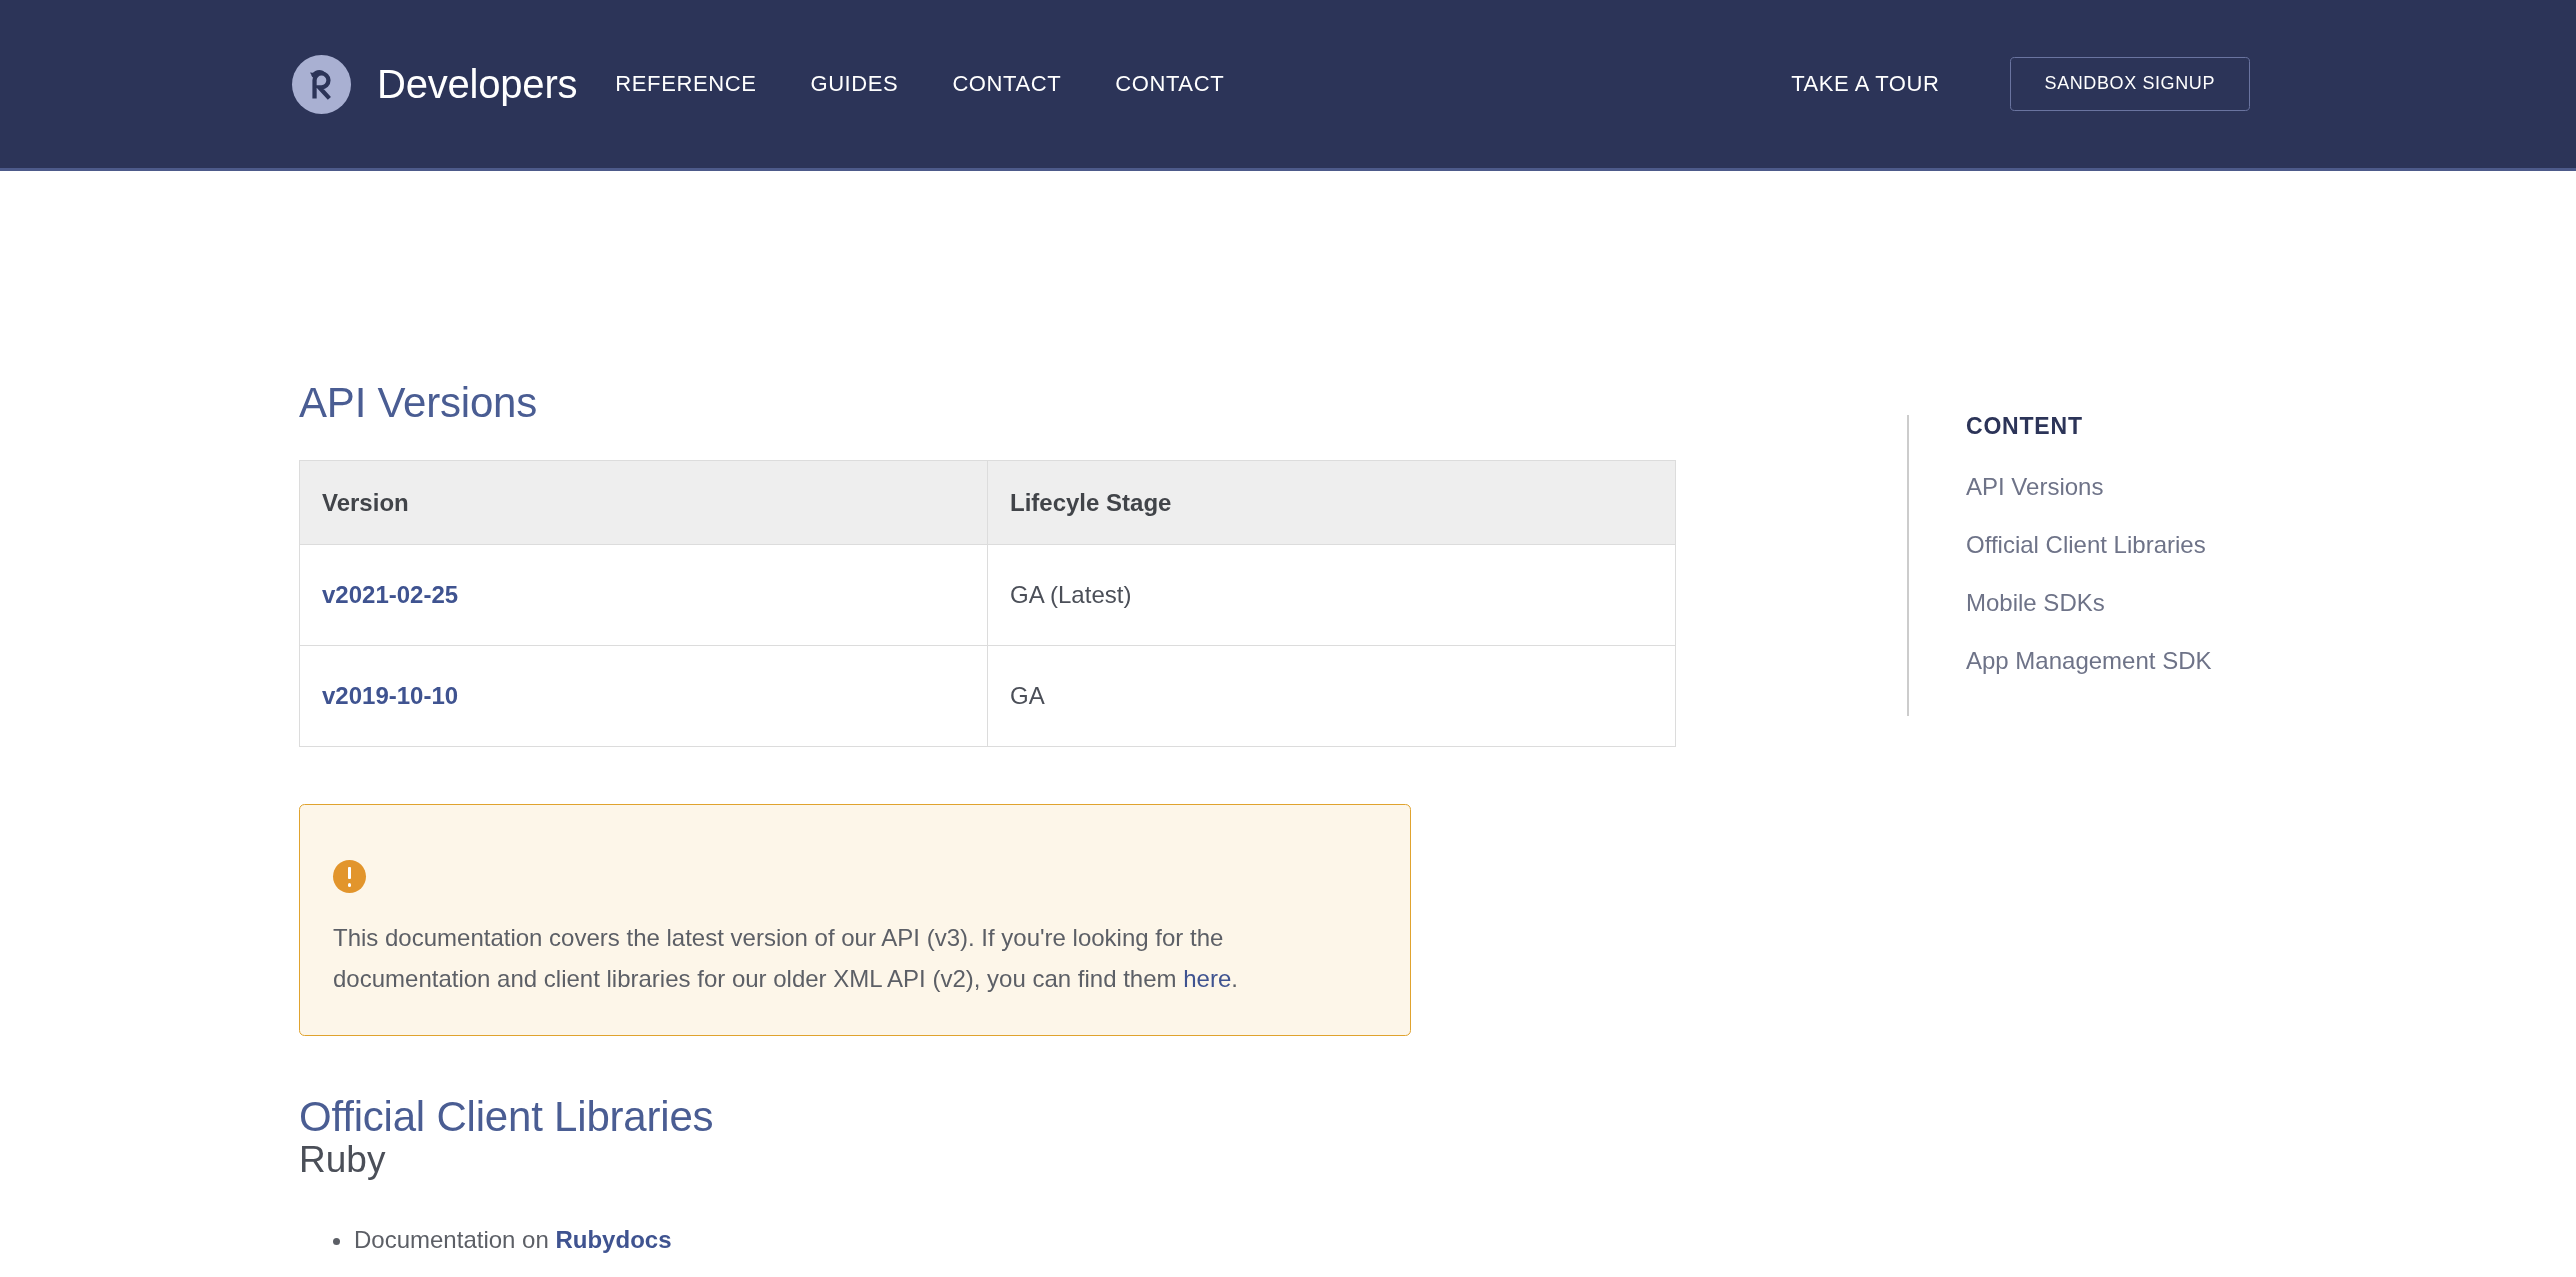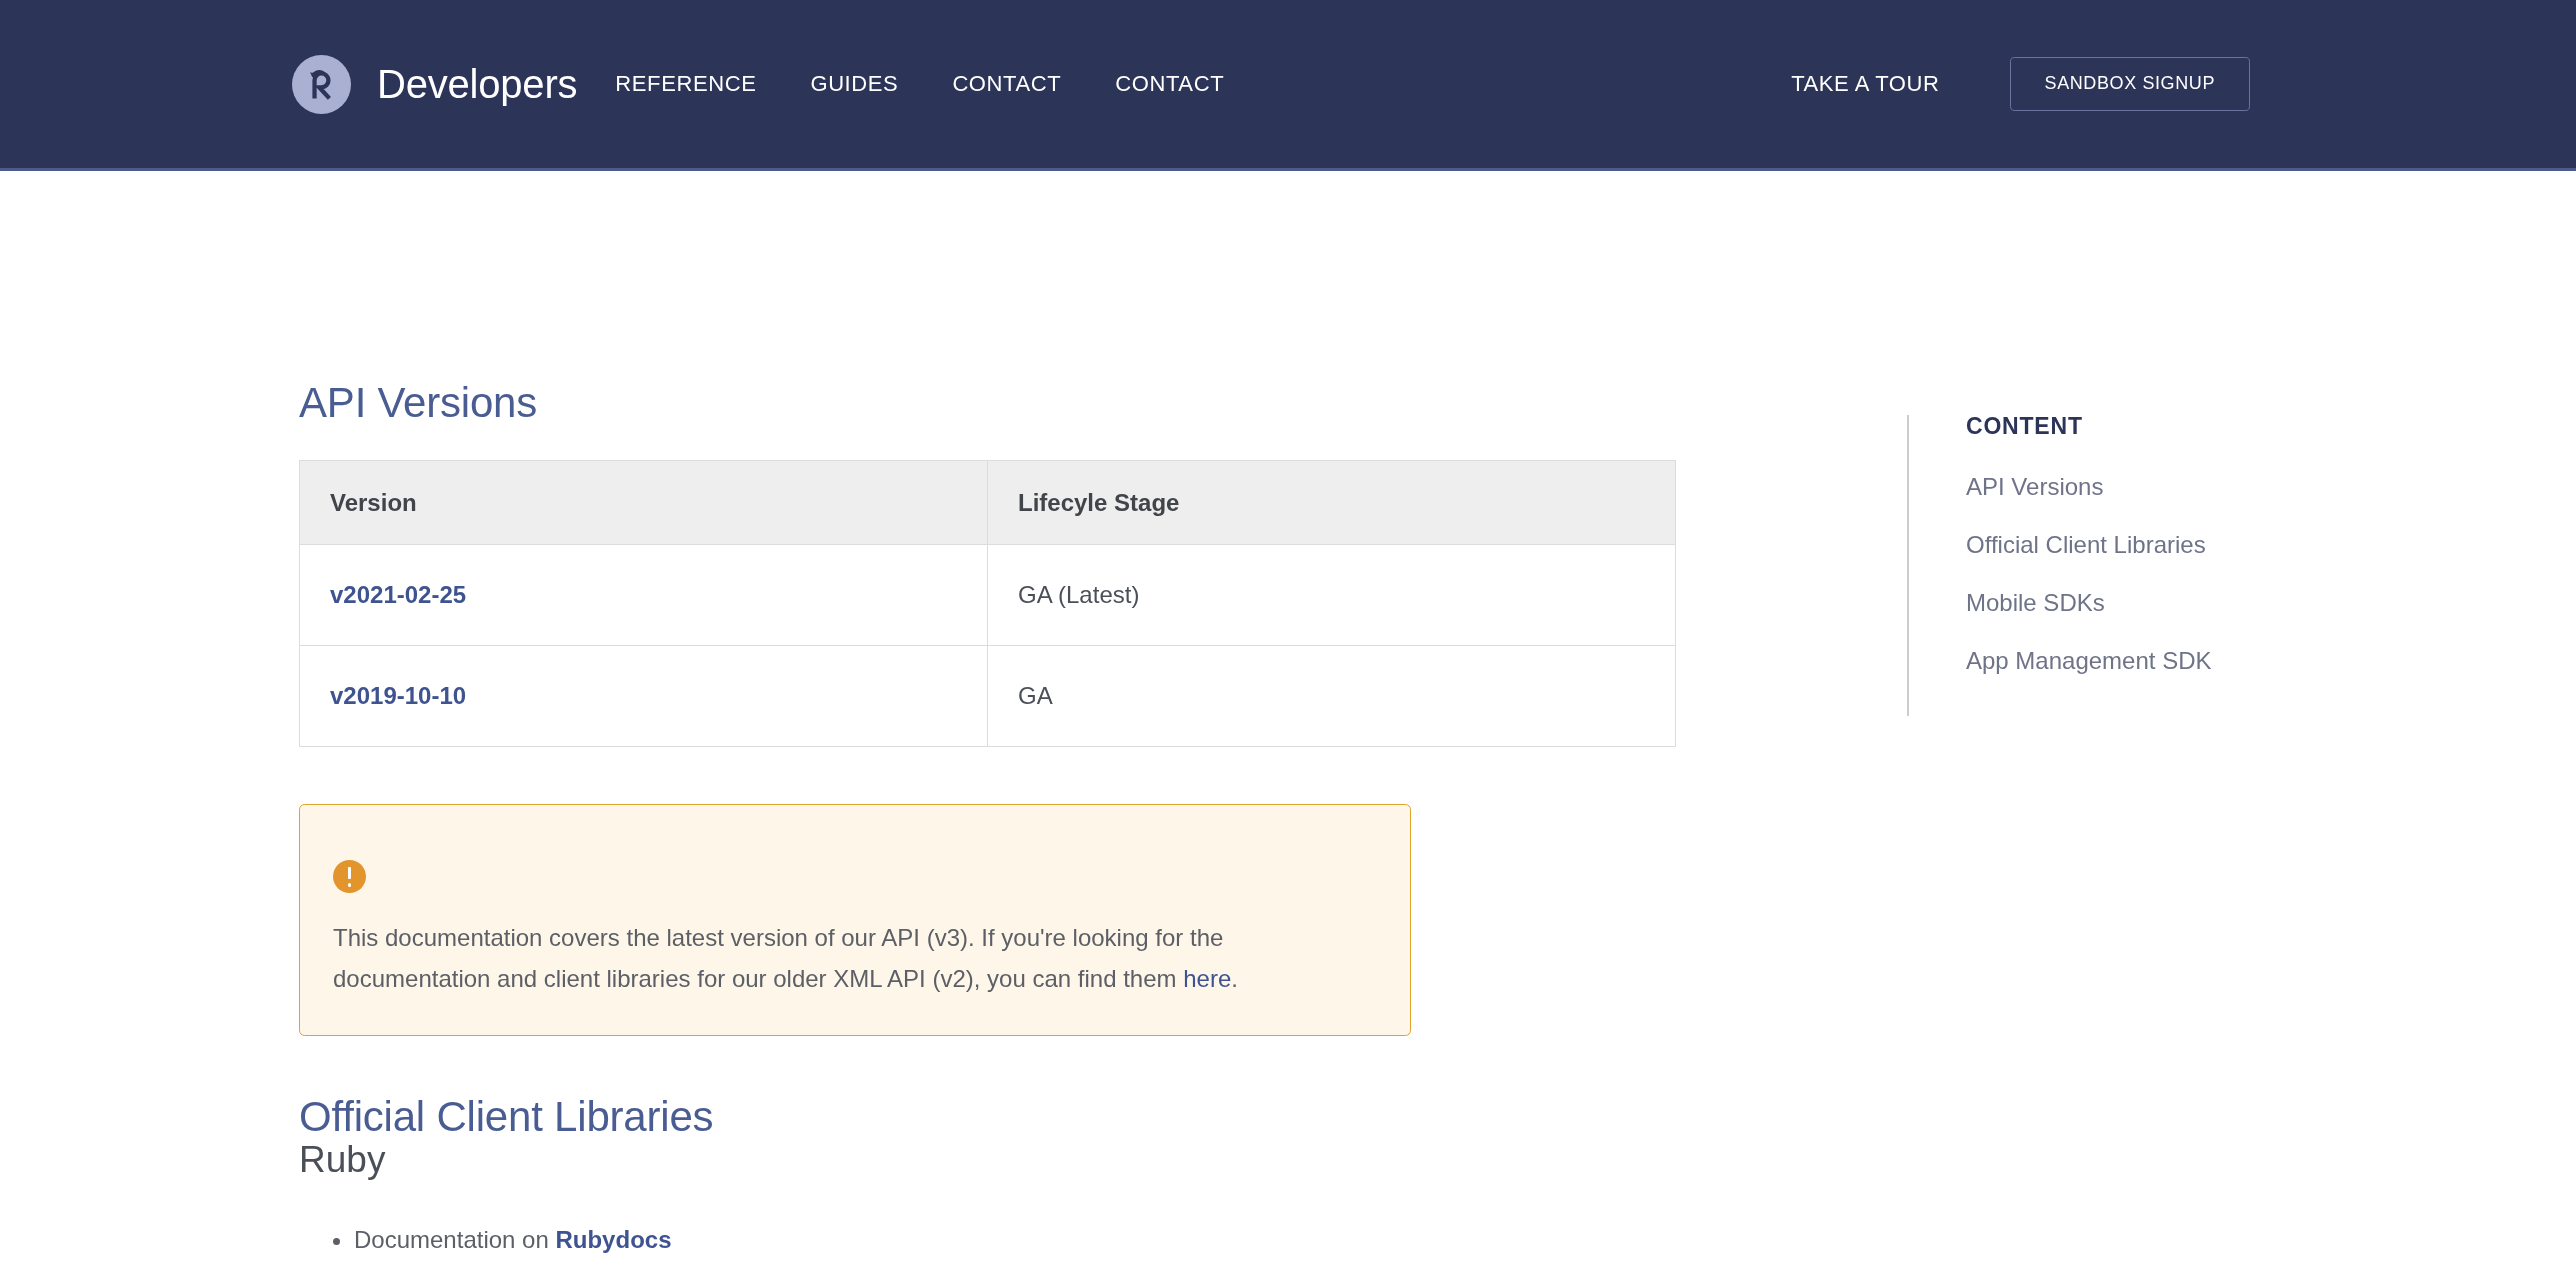--- a/index.html
+++ b/index.html
@@ -144,21 +144,21 @@
     margin-top: 34px;
     width: 1376px;
     border-collapse: collapse;
     border: 0.9px solid #dcdcdc;
     table-layout: fixed;
   }
   .api-table th,
   .api-table td {
     border: 0.9px solid #dcdcdc;
     text-align: left;
-    padding: 0 30px;
+    padding: 0 22px;
     font-size: 24px;
   }
   .api-table thead th {
     background: #eeeeee;
     height: 84px;
     color: #414449;
     font-weight: bold;
   }
   .api-table tbody td {
     background: #ffffff;

